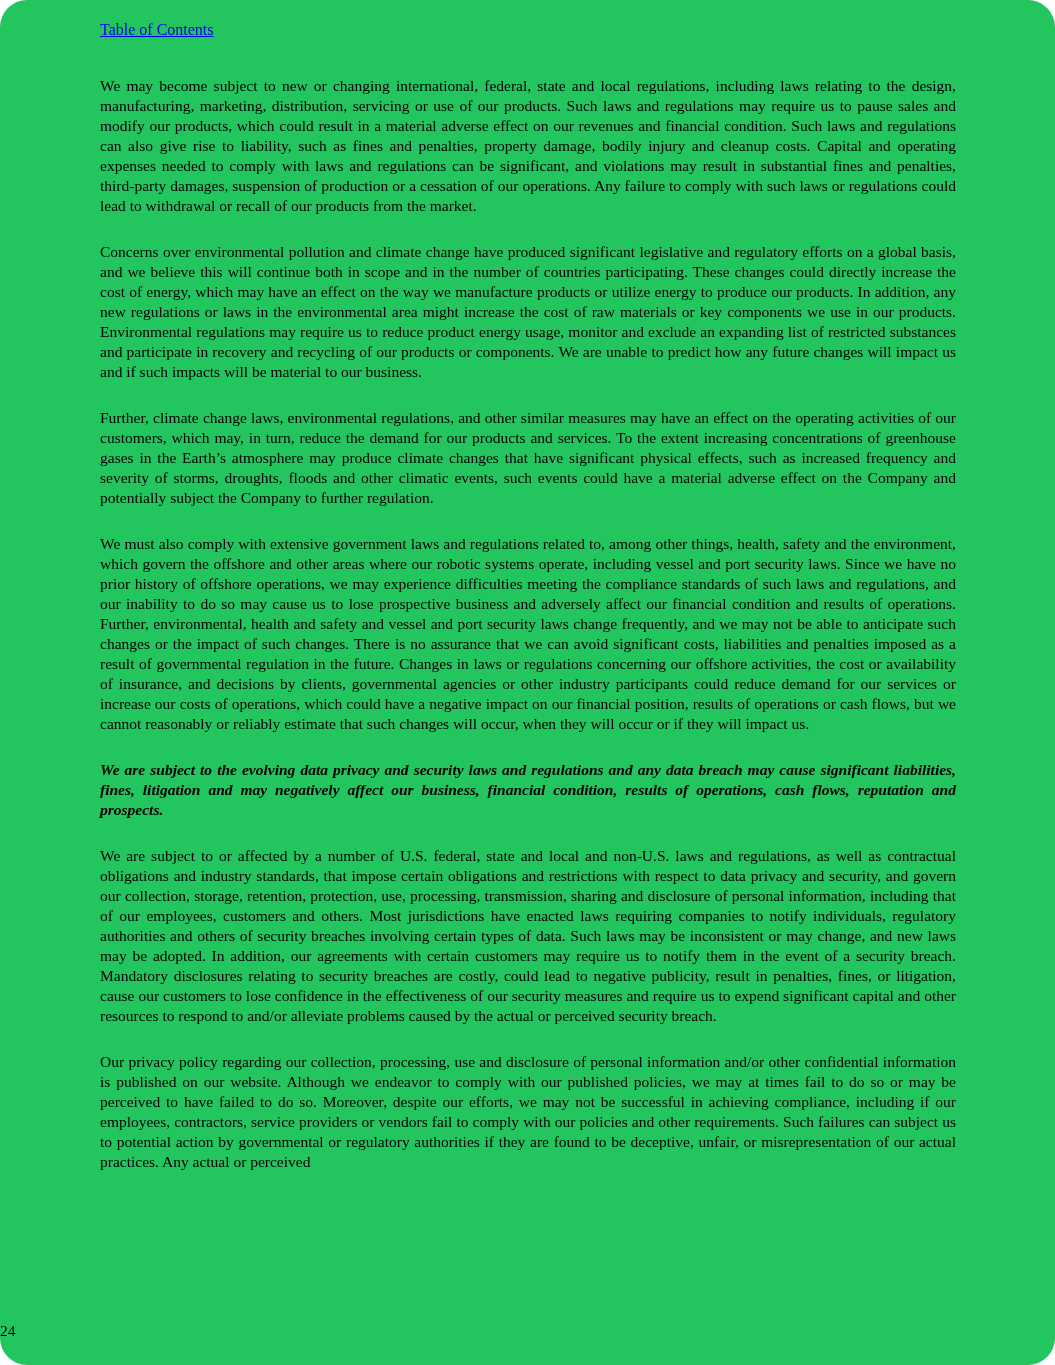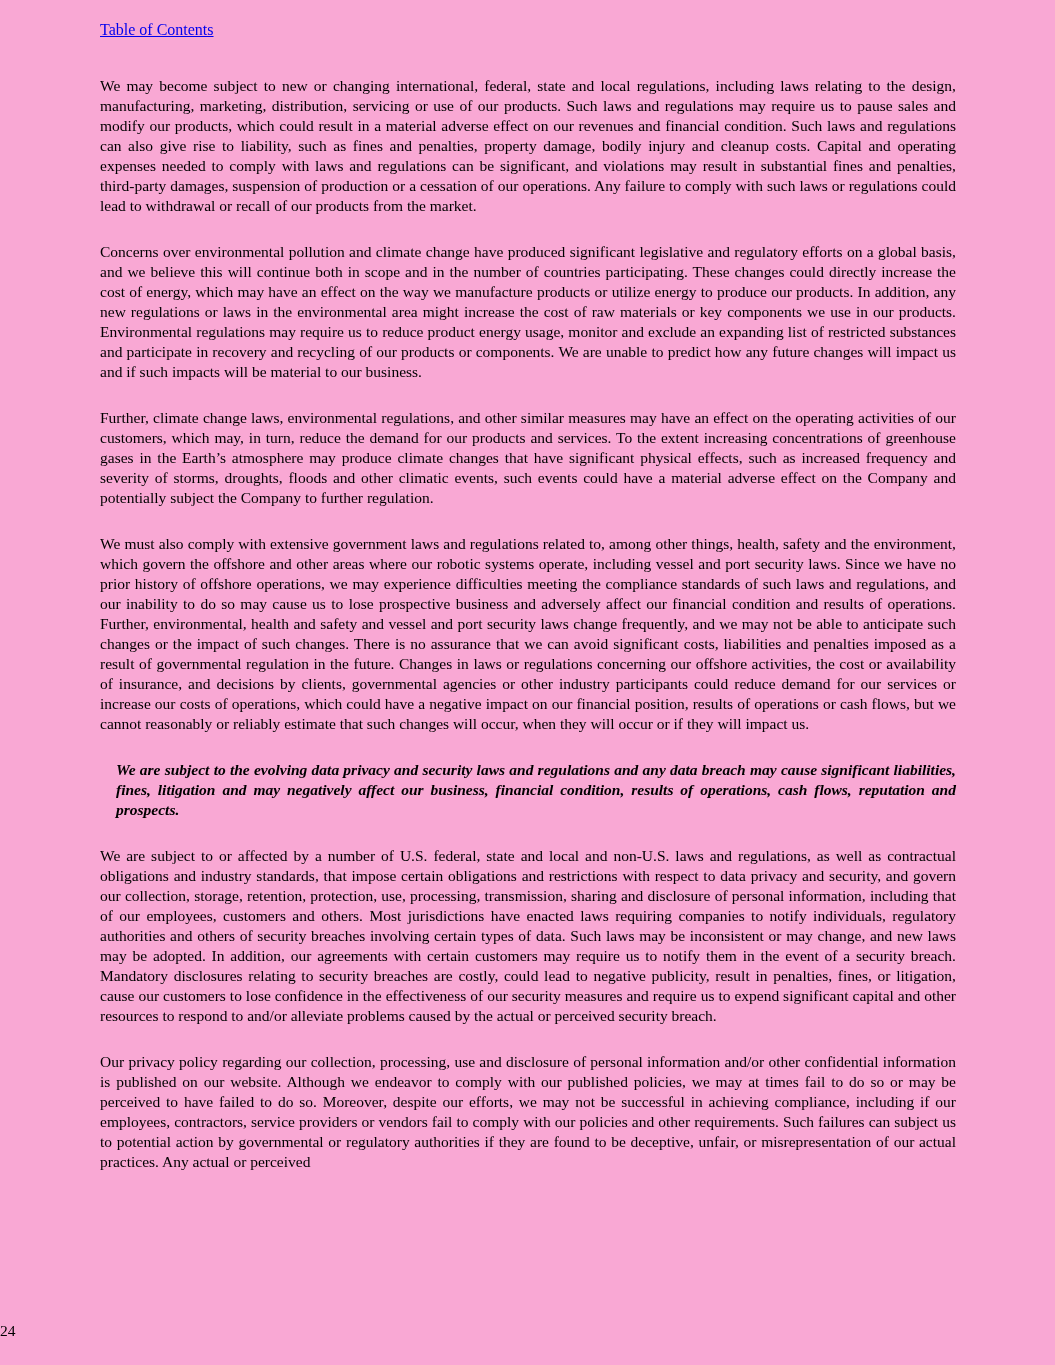--- a/index.html
+++ b/index.html
@@ -4,24 +4,25 @@
 <style>
   html, body {
     margin: 0;
     padding: 0;
     background: #ffffff;
   }
   .page {
     position: relative;
     width: 1055px;
     height: 1365px;
-    background: #f9a8d4;
+    background: #22c55e;
     overflow: hidden;
     font-family: "Liberation Serif", "DejaVu Serif", serif;
     color: #000000;
+    border-radius: 27px;
   }
   .content {
     position: absolute;
     left: 100px;
     top: 20px;
     width: 856px;
   }
   .toc-link {
     display: inline-block;
     font-size: 16px;
@@ -35,21 +36,20 @@
   }
   .para {
     font-size: 15.5px;
     line-height: 20px;
     margin: 0 0 26px 0;
     text-align: justify;
   }
   .para.heading {
     font-weight: 700;
     font-style: italic;
-    margin-left: 16px;
   }
   .page-number {
     position: absolute;
     left: 0;
     right: 0;
     bottom: 24px;
     text-align: left;
     font-size: 15.5px;
     line-height: 20px;
   }

